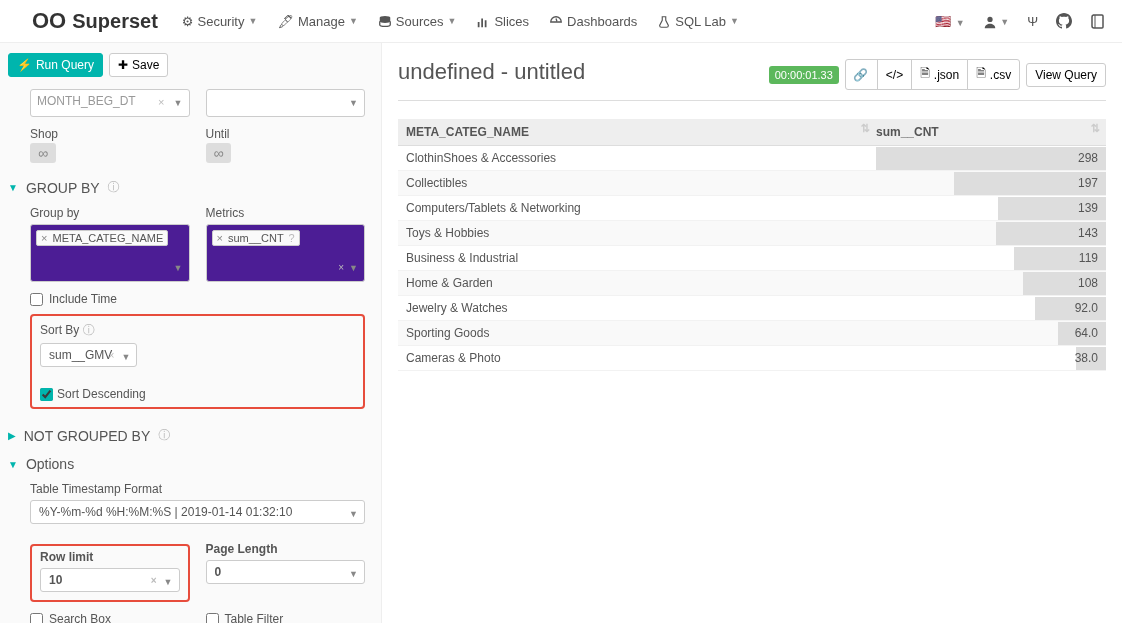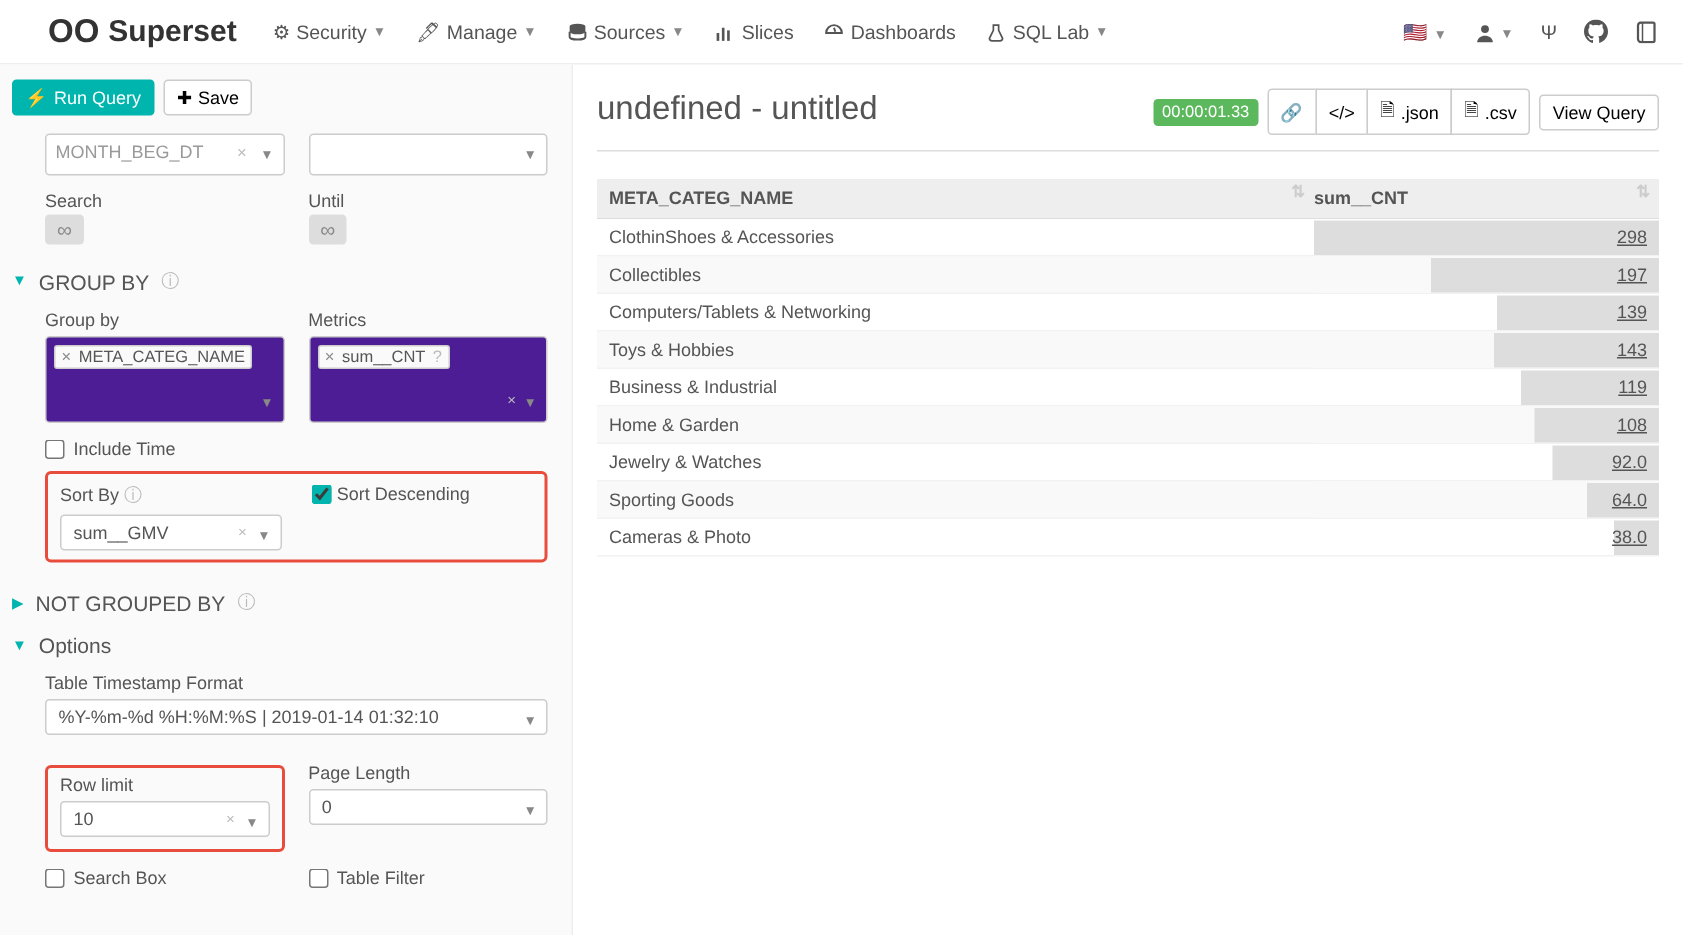--- a/index.html
+++ b/index.html
@@ -39,21 +39,21 @@
 .field-label { font-size: 12px; color: #555; margin-bottom: 4px; display: block; }
 .tagbox { border: 1px solid #ccc; border-radius: 3px; background: #4c1d95; min-height: 58px; padding: 4px; position: relative; }
 .tag { display: inline-block; border: 1px solid #ccc; border-radius: 2px; padding: 1px 4px; font-size: 11px; margin: 1px; background: #fafafa; color: #555; }
 .tag .tag-x { color: #888; margin-right: 2px; cursor: pointer; }
 .tag .tag-q { color: #bbb; margin-left: 2px; }
 .tagbox .caret-down { position: absolute; right: 6px; bottom: 8px; font-size: 9px; color: #888; }
 .tagbox .mini-x { position: absolute; right: 20px; bottom: 8px; font-size: 10px; color: #bbb; }
 .checkbox-row { display: flex; align-items: center; gap: 6px; margin-top: 10px; font-size: 12px; color: #555; }
 .checkbox-row input { margin: 0; }
 .highlight-box { border: 2px solid #e74c3c; border-radius: 4px; padding: 6px 8px; margin-top: 8px; }
-.two-col-inline { display: flex; gap: 20px; align-items: flex-start; }
+.two-col-inline { display: flex; gap: 20px; align-items: flex-start; flex-direction: column; }
 .dropdown-single { border: 1px solid #ccc; border-radius: 3px; background: #fff; padding: 4px 24px 4px 8px; font-size: 12px; position: relative; color: #555; }
 .dropdown-single .dd-x { position: absolute; right: 22px; top: 6px; color: #bbb; font-size: 10px; }
 .dropdown-single .dd-caret { position: absolute; right: 6px; top: 8px; font-size: 9px; color: #888; }
 .checkbox-inline { display: flex; align-items: center; gap: 4px; font-size: 12px; color: #555; }
 .checkbox-inline input[type=checkbox] { width: 13px; height: 13px; }
 .checkbox-inline input[type=checkbox]:checked { accent-color: #00b5ad; }
 
 .right-panel { flex: 1; padding: 16px; }
 .right-header { display: flex; justify-content: space-between; margin-bottom: 10px; }
 .right-title { font-size: 22px; color: #555; font-weight: 400; }
@@ -65,21 +65,21 @@
 .btn-group .btn:last-child { border-radius: 0 3px 3px 0; }
 .divider-line { border-top: 1px solid #ddd; margin-bottom: 18px; }
 
 .datatable { width: 100%; border-collapse: collapse; }
 .datatable th { background: #eee; text-align: left; padding: 6px 8px; font-size: 12px; font-weight: 700; color: #555; border-bottom: 1px solid #ddd; position: relative; }
 .datatable th .sort-icons { position: absolute; right: 6px; top: 6px; color: #ccc; font-size: 11px; line-height: 7px; }
 .datatable td { padding: 5px 8px; font-size: 12px; color: #555; border-bottom: 1px solid #f2f2f2; }
 .datatable tr:nth-child(even) td { background: #f9f9f9; }
 .name-col { width: 478px; }
 .val-col { width: 230px; text-align: right; position: relative; padding: 0 !important; }
-.val-col .bar-wrap { position: relative; height: 23px; display: flex; align-items: center; justify-content: flex-end; padding-right: 8px; text-decoration: underline; }
+.val-col .bar-wrap { position: relative; height: 23px; display: flex; align-items: center; justify-content: flex-end; padding-right: 8px; }
 .val-col .bar { position: absolute; right: 0; top: 0; bottom: 0; background: #ddd; }
 .val-col .val { position: relative; z-index: 1; }
 
 svg.ico { width: 14px; height: 14px; vertical-align: middle; fill: currentColor; }
 svg.ico-lg { width: 16px; height: 16px; }
 </style>
 </head>
 <body>
 
 <div class="navbar">
@@ -185,21 +185,21 @@
       <div class="partial-field">
         <div class="chipbox">
           <span></span>
           <span class="caret-down">▼</span>
         </div>
       </div>
     </div>
 
     <div class="partial-row">
       <div class="partial-field">
-        <span class="label-small">Search</span>
+        <span class="label-small">Shop</span>
         <span class="infinity-chip">∞</span>
       </div>
       <div class="partial-field">
         <span class="label-small">Until</span>
         <span class="infinity-chip">∞</span>
       </div>
     </div>
 
     <div class="section-header">
       <span class="tri">▼</span>
@@ -268,21 +268,21 @@
       <span class="tri">▼</span>
       <span class="title">Options</span>
     </div>
     <div class="section-body">
       <span class="field-label">Table Timestamp Format</span>
       <div class="dropdown-single">
         <span>%Y-%m-%d %H:%M:%S | 2019-01-14 01:32:10</span>
         <span class="dd-caret">▼</span>
       </div>
 
-      <div class="two-col" style="margin-top:12px; gap:16px;">
+      <div class="two-col" style="margin-top:12px; gap:16px;font-weight:bold;">
         <div class="col">
           <div class="highlight-box" style="padding:4px 8px 8px 8px;">
             <span class="field-label">Row limit</span>
             <div class="dropdown-single">
               <span>10</span>
               <span class="dd-x">×</span>
               <span class="dd-caret">▼</span>
             </div>
           </div>
         </div>

